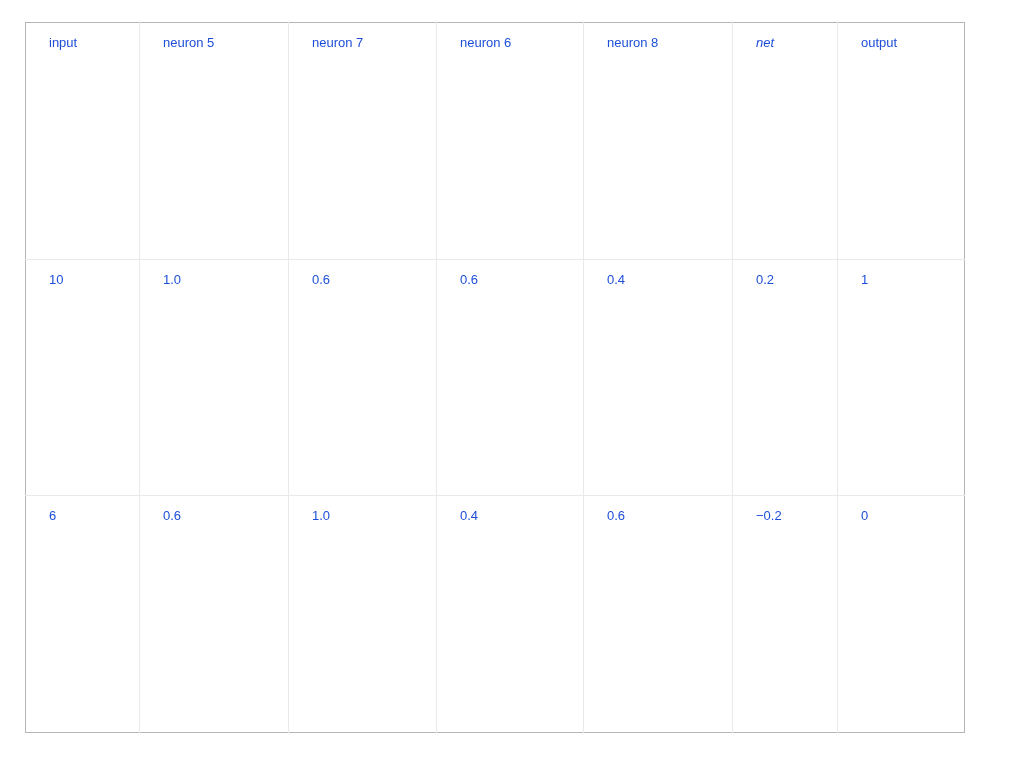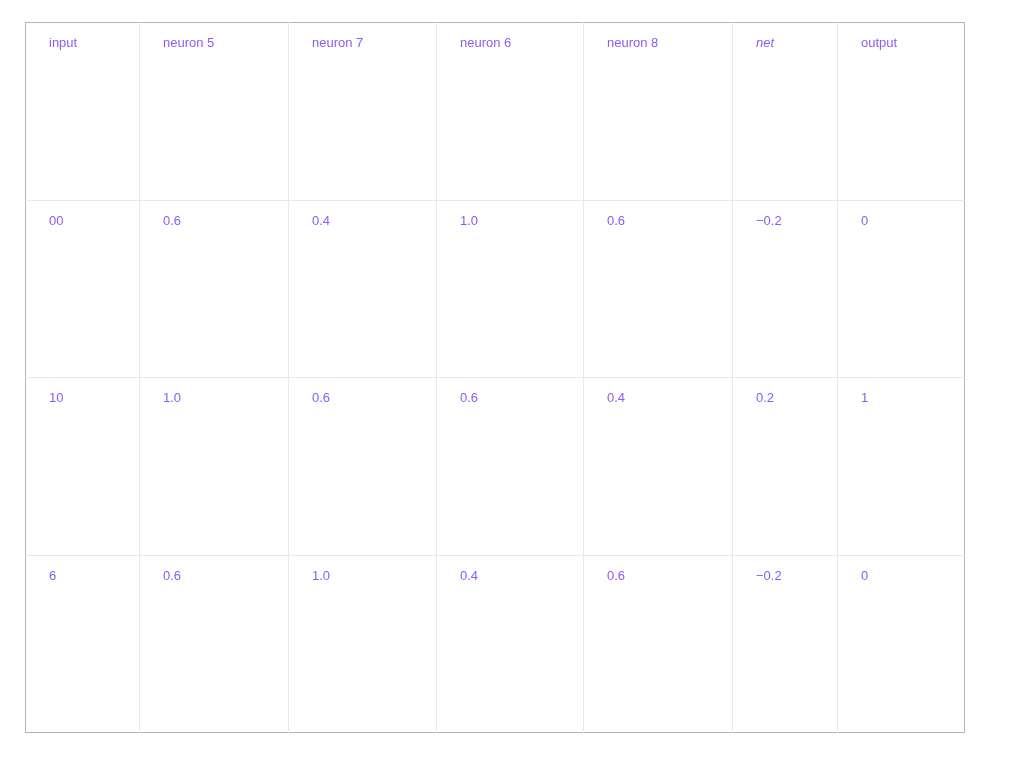--- a/index.html
+++ b/index.html
@@ -28,21 +28,21 @@
     border: 1px solid #b5b5b5;
     background: #ffffff;
   }
   table.truth-table td {
     border-right: 1px solid #e9e9e9;
     border-bottom: 1px solid #e9e9e9;
     vertical-align: top;
     padding: 12px 8px 8px 23px;
     font-size: 13px;
     line-height: 15px;
-    color: #8b5cf6;
+    color: #1d4ed8;
     font-weight: 400;
     white-space: nowrap;
     overflow: hidden;
   }
   table.truth-table tr:last-child td {
     border-bottom: none;
   }
   table.truth-table td:last-child {
     border-right: none;
   }
@@ -81,29 +81,20 @@
       <tr class="header-row">
         <td>input</td>
         <td>neuron 5</td>
         <td>neuron 7</td>
         <td>neuron 6</td>
         <td>neuron 8</td>
         <td class="italic-cell">net</td>
         <td>output</td>
       </tr>
 
-      <tr>
-        <td>00</td>
-        <td>0.6</td>
-        <td>0.4</td>
-        <td>1.0</td>
-        <td>0.6</td>
-        <td>−0.2</td>
-        <td>0</td>
-      </tr>
 
 
       <tr>
         <td>10</td>
         <td>1.0</td>
         <td>0.6</td>
         <td>0.6</td>
         <td>0.4</td>
         <td>0.2</td>
         <td>1</td>

